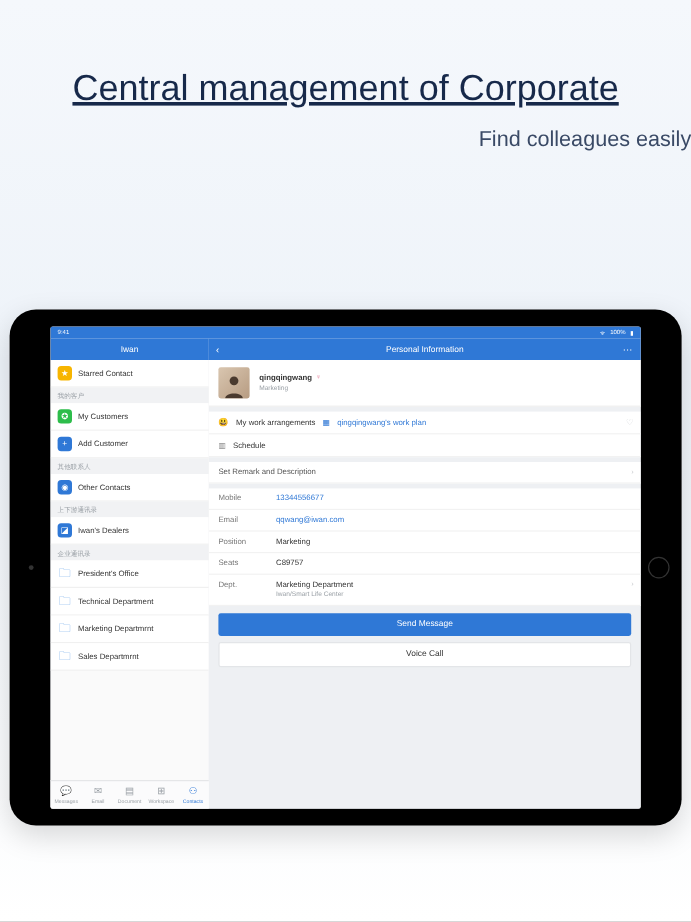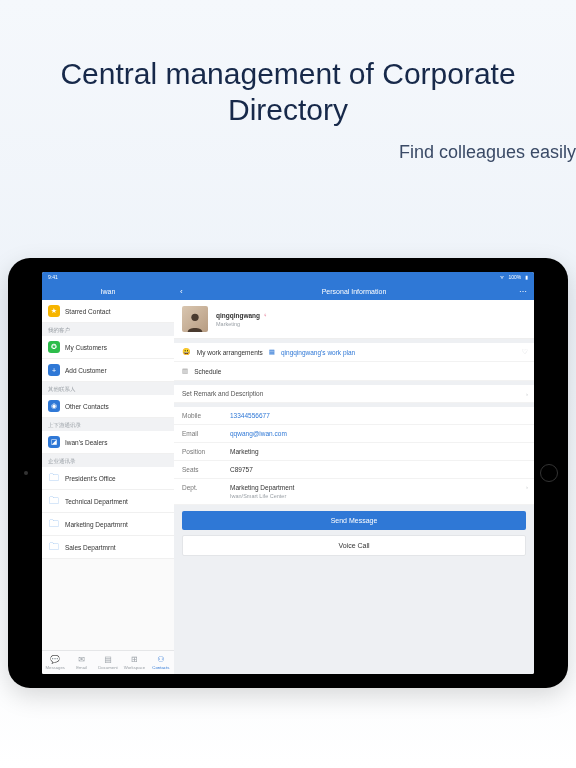--- a/index.html
+++ b/index.html
@@ -1,18 +1,18 @@
 <!DOCTYPE html>
 <html><head>
 <meta charset="utf-8">
 <style>
   * { margin: 0; padding: 0; box-sizing: border-box; font-family: -apple-system, Helvetica, Arial, sans-serif; }
   body { width: 576px; height: 768px; background: linear-gradient(180deg, #f5f8fc 0%, #eef3f9 40%, #ffffff 100%); overflow: hidden; }
 
-  .promo-title { text-align: center; margin-top: 56px; font-size: 30px; font-weight: 400; color: #17294a; line-height: 1.2; }
+  .promo-title { text-align: center; margin-top: 56px; font-size: 30px; font-weight: 400; color: #17294a; line-height: 1.2; text-decoration: underline; }
   .promo-sub   { text-align: right; margin-top: 14px; font-size: 18px; font-weight: 300; color: #3a4a66; }
 
   
   .ipad {
     position: absolute; left: 50%; transform: translateX(-50%);
     top: 258px; width: 560px; height: 430px;
     background: #000; border-radius: 22px; padding: 14px 34px 14px 34px;
     box-shadow: 0 8px 24px rgba(0,0,0,.15);
   }
   .home-btn { position:absolute; right:10px; top:50%; transform:translateY(-50%); width:18px; height:18px; border:1.5px solid #333; border-radius:50%; }
@@ -74,21 +74,20 @@
   .tabbar { position:absolute; left:0; bottom:0; width:132px; height:24px; background:#fbfbfc; border-top:1px solid #e5e6e8; display:flex; }
   .tab { flex:1; display:flex; flex-direction:column; align-items:center; justify-content:center; font-size:4.3px; color:#9aa0a6; gap:1px; }
   .tab.active { color:#2f78d6; }
   .tab .ticon { font-size:8px; line-height:1; }
 </style>
 </head>
 <body>
 
 <div class="promo-title">
   <span>Central management of  Corporate</span><br>
-  <span>Directory</span>
 </div>
 <div class="promo-sub">Find colleagues easily</div>
 
 <div class="ipad">
   <div class="camera"></div>
   <div class="home-btn"></div>
 
   <div class="screen">
 
     <div class="statusbar">

